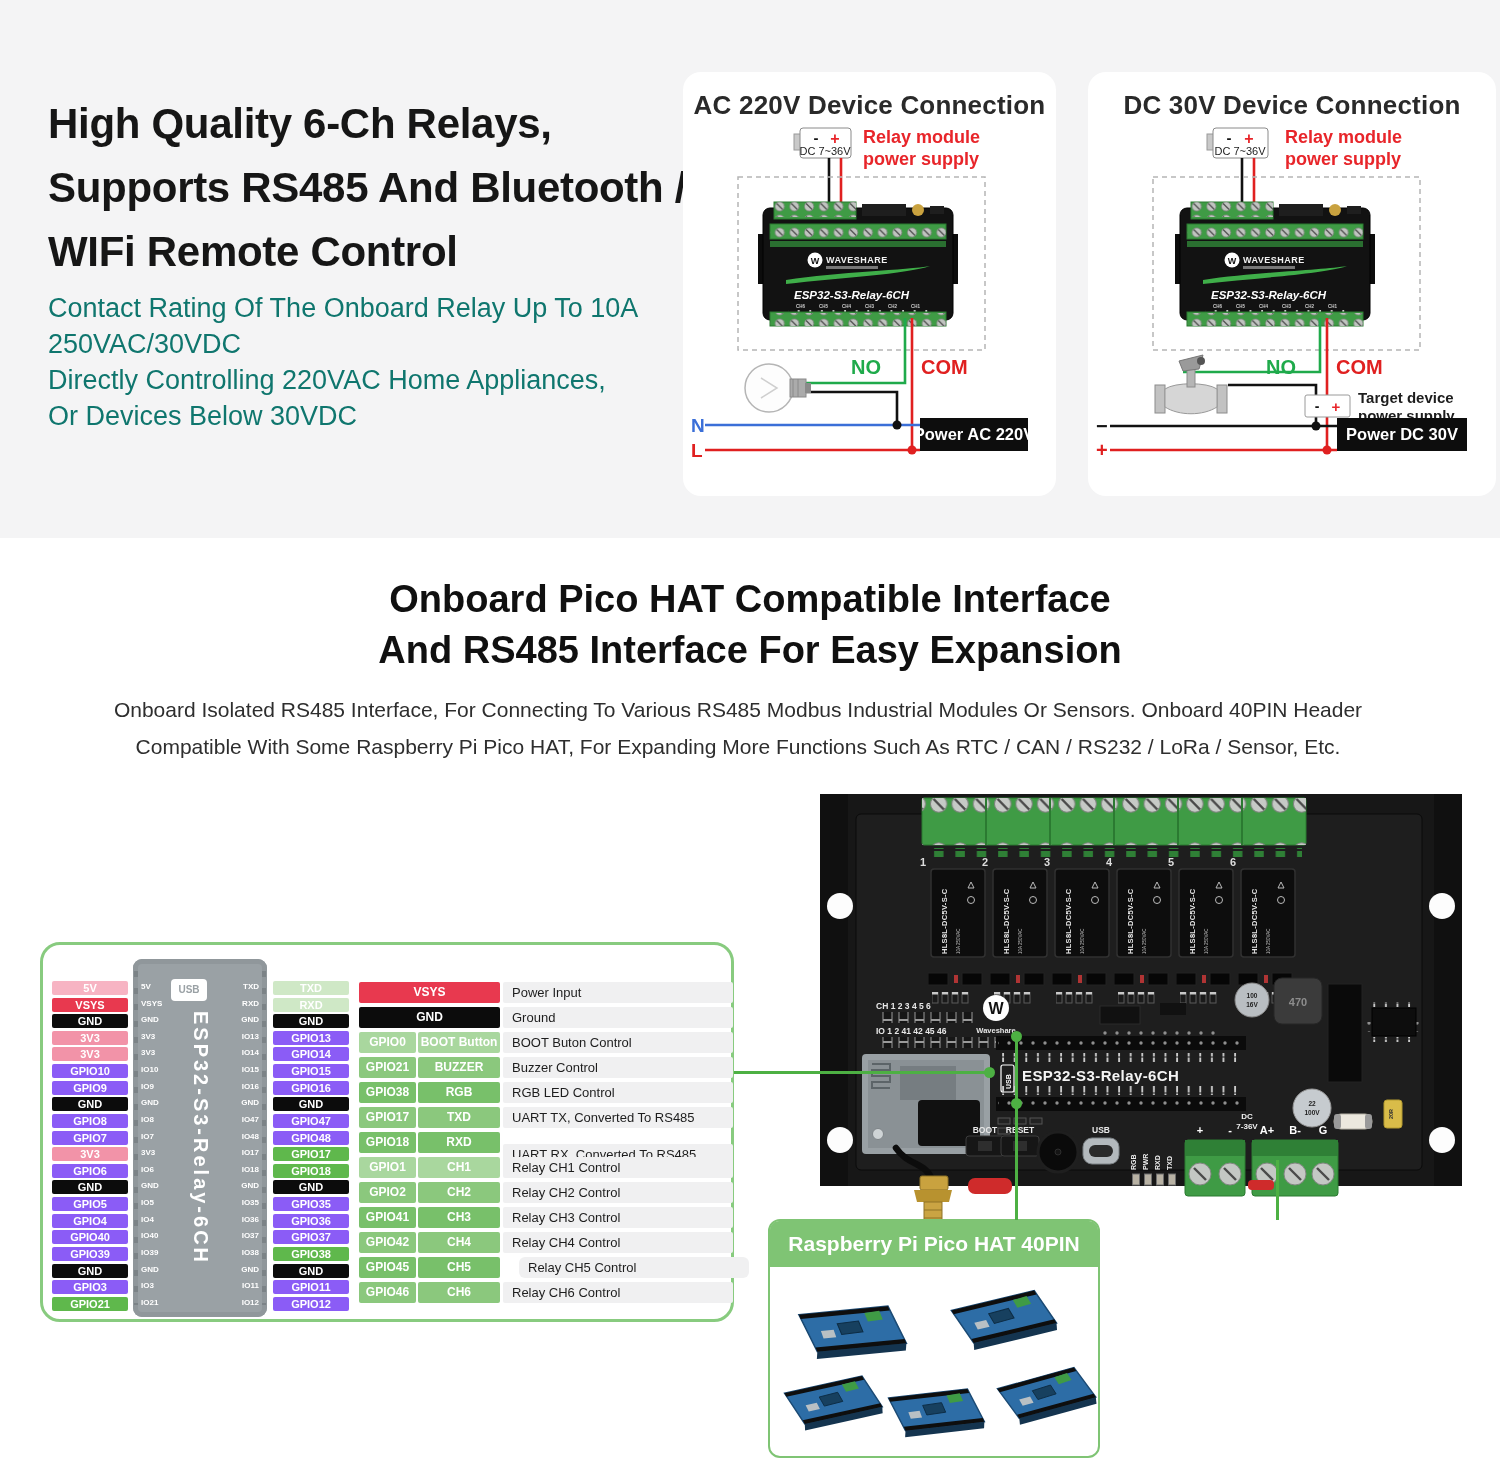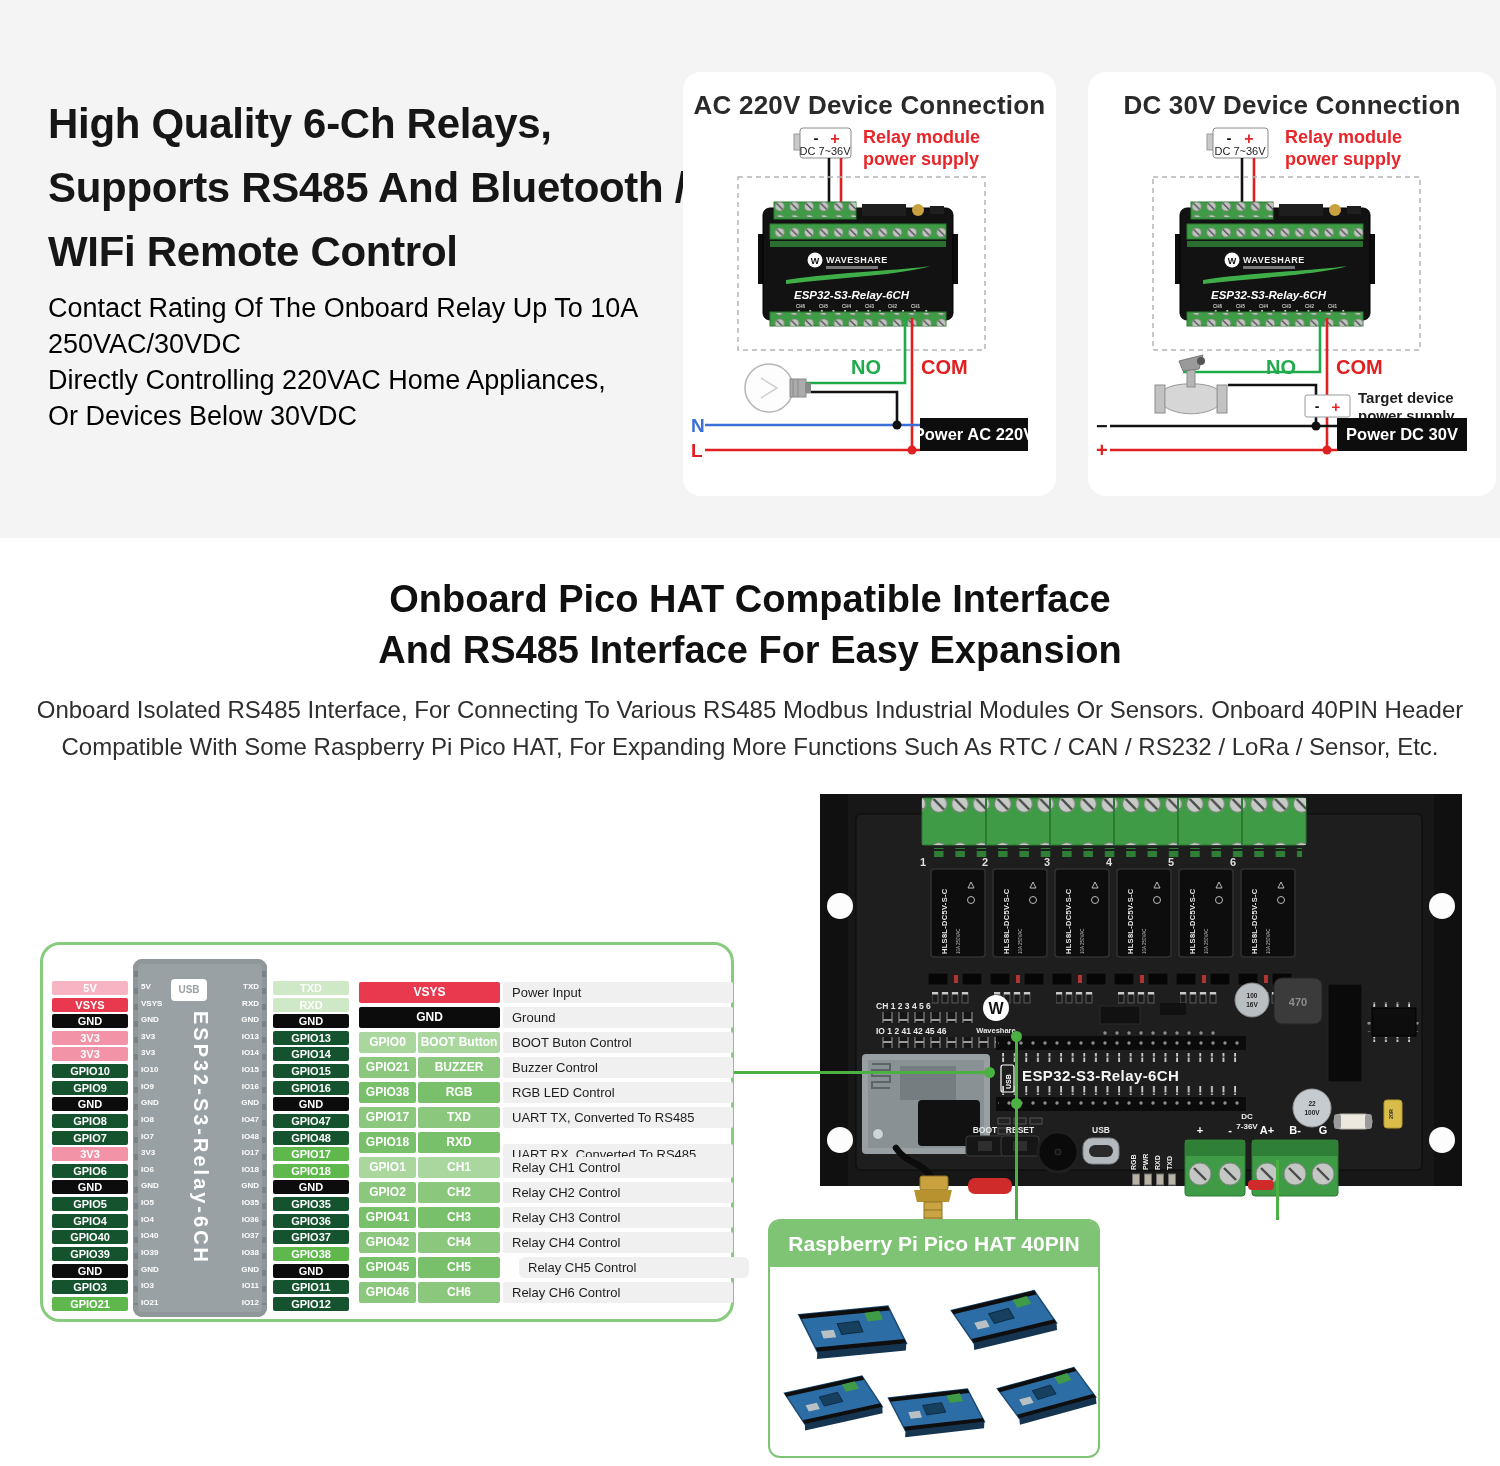--- a/index.html
+++ b/index.html
@@ -3,21 +3,21 @@
 <meta charset="utf-8">
 <style>
   html,body{margin:0;padding:0;background:#fff;}
   .page{position:relative;width:1500px;height:1466px;background:#ffffff;overflow:hidden;
         font-family:"Liberation Sans",sans-serif;}
   .grayband{position:absolute;left:0;top:0;width:1500px;height:538px;background:#f4f4f5;}
 
   
   .feature-heading{position:absolute;left:48px;top:92px;width:650px;font-size:42px;font-weight:700;
         color:#161616;line-height:64px;letter-spacing:-0.3px;}
-  .feature-body{position:absolute;left:48px;top:290px;width:640px;font-size:27px;color:#000000;line-height:36px;}
+  .feature-body{position:absolute;left:48px;top:290px;width:640px;font-size:27px;color:#0f766e;line-height:36px;}
 
   
   .card{position:absolute;top:72px;background:#fff;border-radius:18px;}
   #card-ac{left:683px;width:373px;height:424px;}
   #card-dc{left:1088px;width:408px;height:424px;}
   .card h3{position:relative;z-index:2;margin:18px 0 0;text-align:center;font-size:26px;font-weight:700;
         color:#2a2a2a;letter-spacing:.2px;}
   .card svg.diagram{position:absolute;left:0;top:0;z-index:1;}
 
   
@@ -30,32 +30,32 @@
   .t-n{font:700 19px "Liberation Sans",sans-serif;fill:#3b6fd8;}
   .t-l{font:700 19px "Liberation Sans",sans-serif;fill:#e02020;}
   .t-power{font:700 16.5px "Liberation Sans",sans-serif;fill:#fff;}
   .t-target{font:600 15px "Liberation Sans",sans-serif;fill:#1d1d1d;}
   .t-tminus{font:700 14px "Liberation Sans",sans-serif;fill:#141414;}
   .t-tplus{font:700 15px "Liberation Sans",sans-serif;fill:#e8252a;}
 
   
   .sec-heading{position:absolute;left:0;top:574px;width:1500px;text-align:center;font-size:38px;font-weight:700;
         color:#101010;line-height:51px;}
-  .sec-para{position:absolute;left:15px;top:691px;width:1470px;text-align:center;font-size:24px;
+  .sec-para{position:absolute;left:3px;top:691px;width:1470px;text-align:center;font-size:21px;
         color:#2e2e2e;line-height:37px;}
 
   
   #pinout{position:absolute;left:40px;top:942px;width:694px;height:380px;background:#fff;
         border:3px solid #88cb7f;border-radius:20px;box-sizing:border-box;z-index:2;}
   #pin-left,#pin-right{position:absolute;top:0;height:100%;width:76px;}
   #pin-left{left:9px;} #pin-right{left:230px;}
   .pinlabel{position:absolute;left:0;width:76px;height:14px;border-radius:2px;font-size:11px;font-weight:700;
         color:#fff;text-align:center;line-height:14px;}
   .c-pink5v{background:#f7b4c3;} .c-pink{background:#f293a8;} .c-red{background:#e8394f;}
-  .c-black{background:#0c0c0c;} .c-glight{background:#14532d;} .c-gpale{background:#cfe8c6;}
+  .c-black{background:#0c0c0c;} .c-glight{background:#8b5cf6;} .c-gpale{background:#cfe8c6;}
   .c-gdark{background:#5fb84c;}
   #chip{position:absolute;left:90px;top:14px;width:134px;height:358px;background:#9aa1a5;border-radius:9px;
         box-shadow:inset 0 0 0 5px #90979b;}
   .chippin{position:absolute;height:12px;font-size:8px;font-weight:700;color:#fff;line-height:12px;}
   #chip-left-pins .chippin{left:8px;} #chip-right-pins .chippin{right:8px;text-align:right;}
   #chip-title{position:absolute;left:50%;top:50%;transform:translate(-50%,-50%);writing-mode:vertical-rl;
         font-size:20px;font-weight:700;color:#fff;letter-spacing:3px;white-space:nowrap;}
   #chip-usb{position:absolute;left:38px;top:20px;width:36px;height:22px;background:#fff;border-radius:4px;
         color:#9aa1a5;font-size:10px;font-weight:700;text-align:center;line-height:22px;}
   .chipticks{position:absolute;top:12px;bottom:12px;width:4px;

